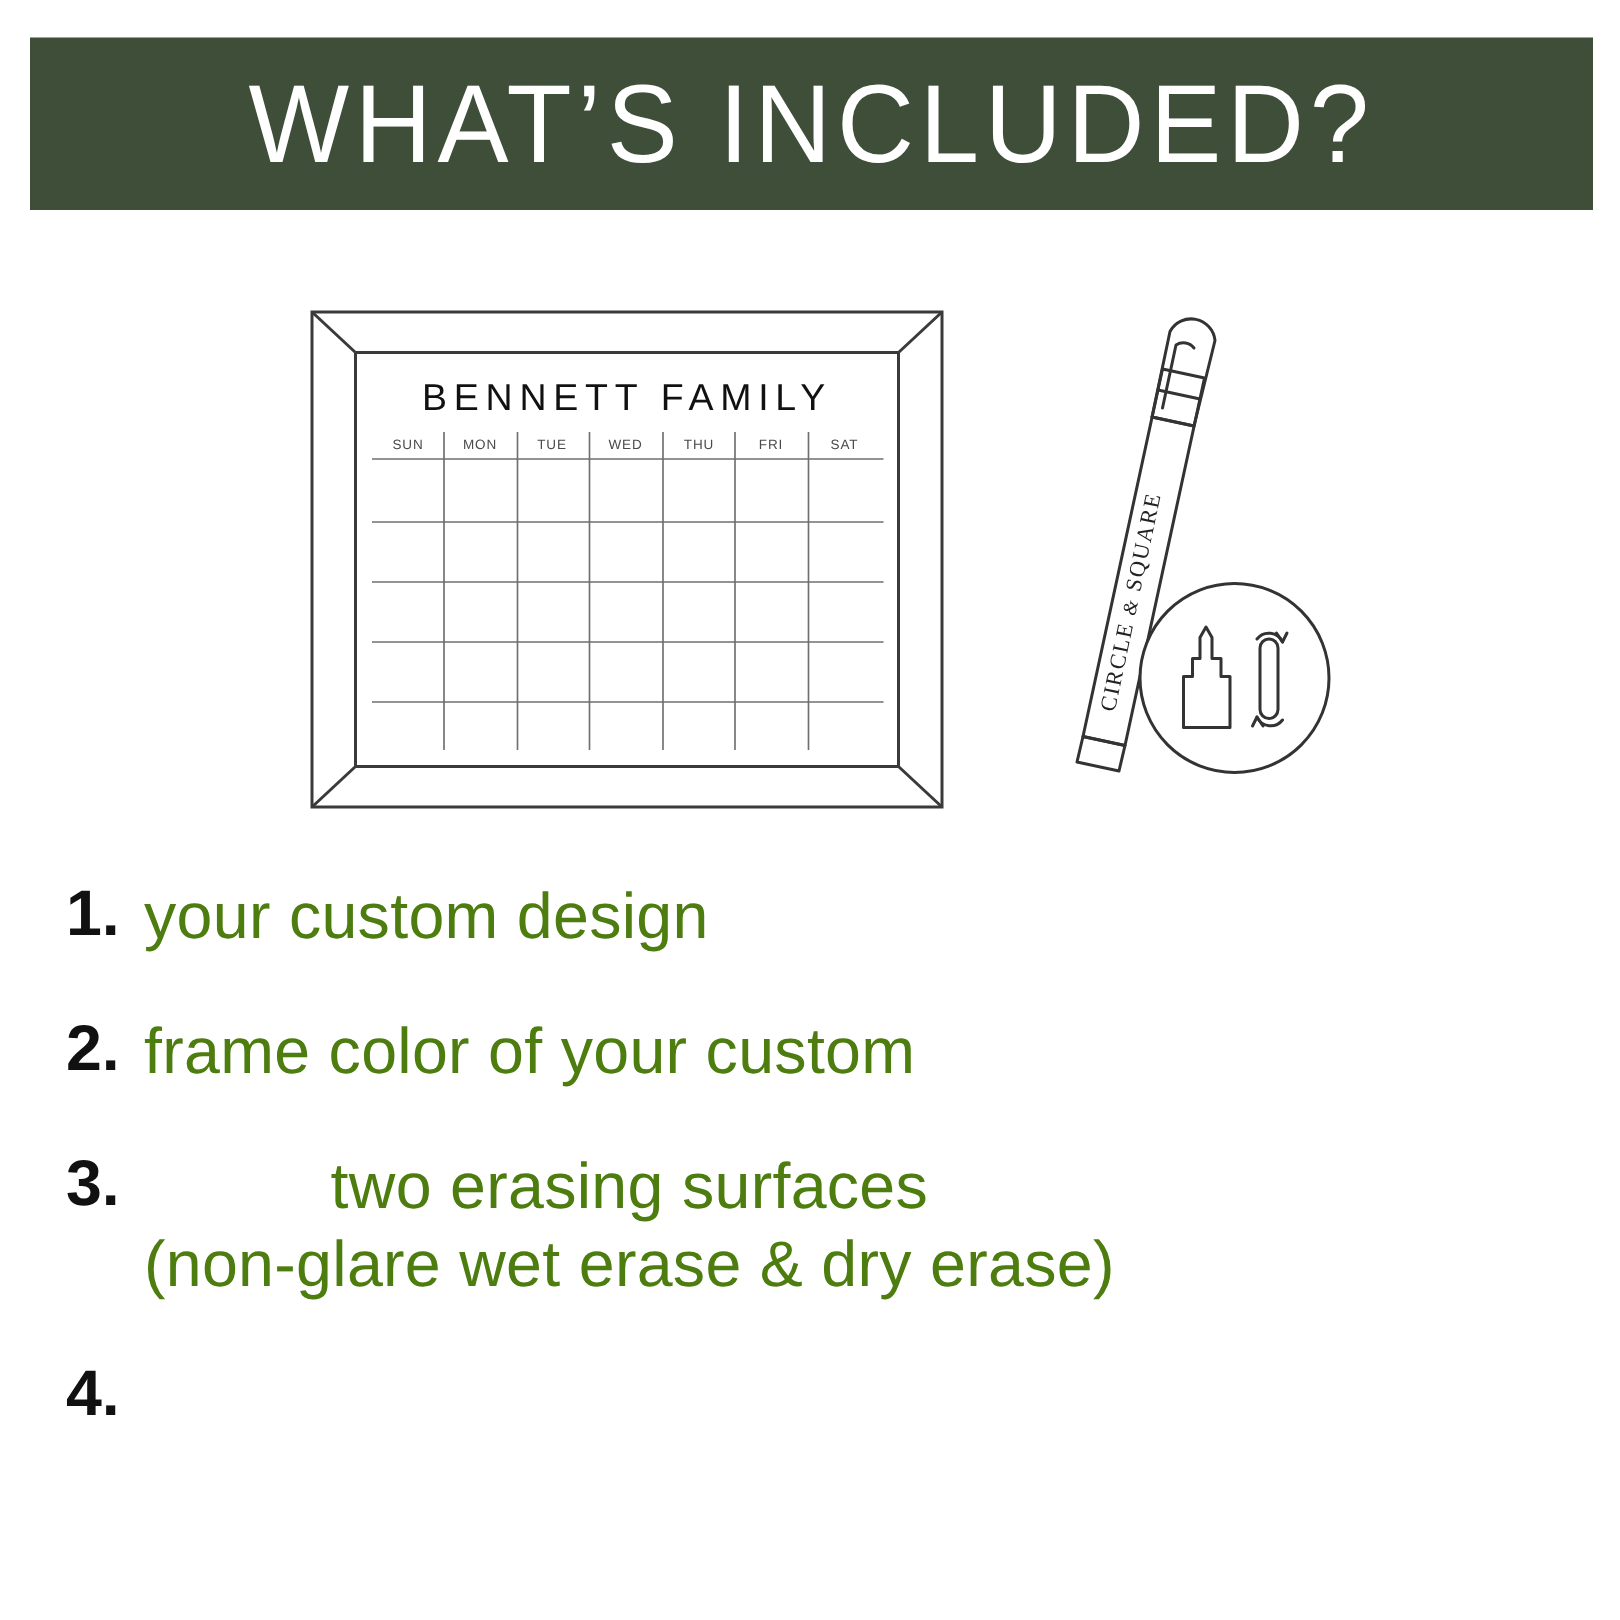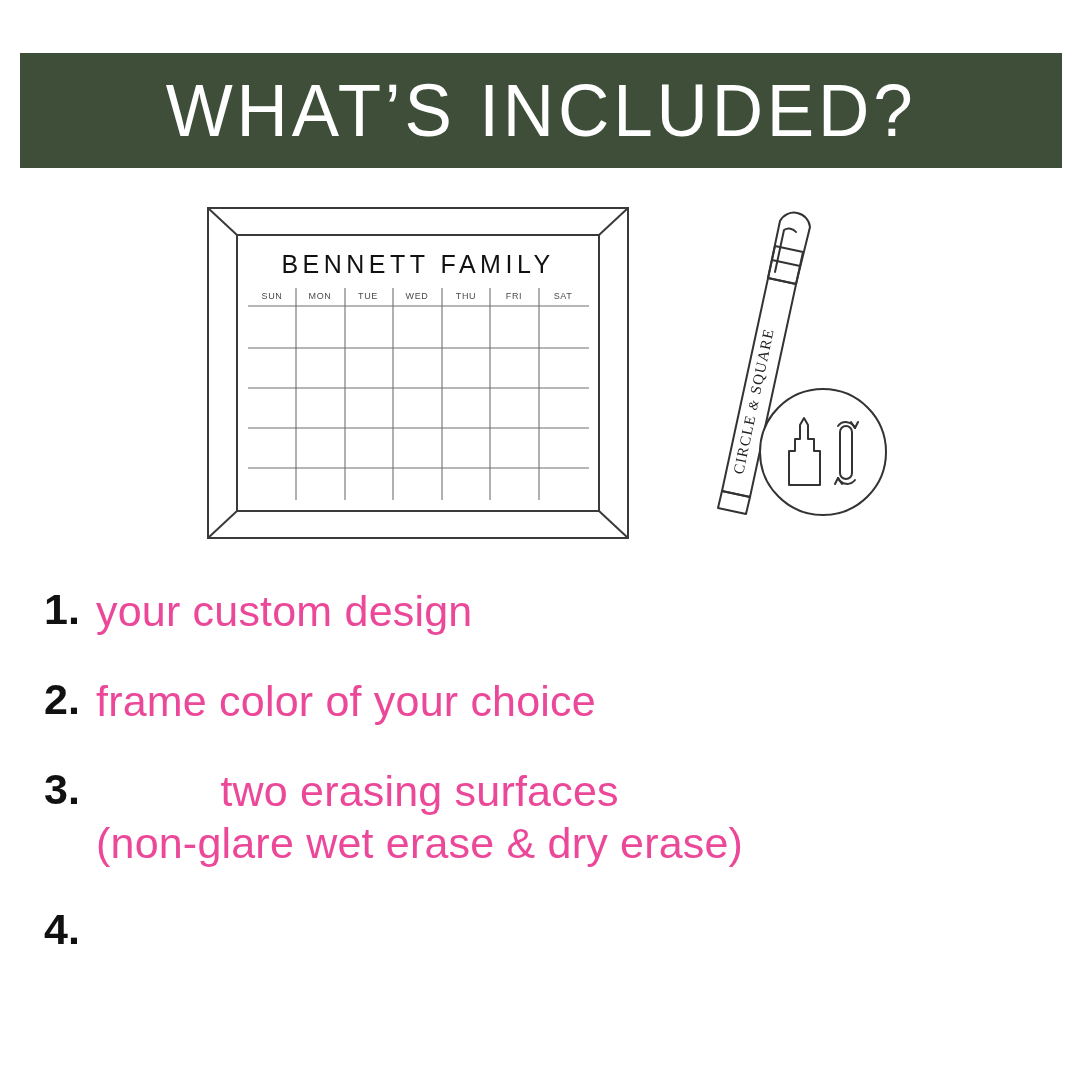--- a/index.html
+++ b/index.html
@@ -19,21 +19,20 @@
   .header-banner {
     position: absolute;
     left: 20px;
     top: 25px;
     width: 1042px;
     height: 115px;
     background: #3e4e38;
     display: flex;
     align-items: center;
     justify-content: center;
-    margin-top: 28px;
   }
   .header-title {
     color: #ffffff;
     font-family: "Liberation Sans Narrow", "Liberation Sans", sans-serif;
     font-size: 74px;
     font-weight: 300;
     letter-spacing: 4px;
     line-height: 1;
     white-space: nowrap;
     transform: scaleX(0.96);
@@ -73,21 +72,21 @@
     font-weight: bold;
     color: #111111;
     line-height: 1.12;
     min-width: 52px;
     flex: 0 0 auto;
   }
   .item-text {
     font-family: "Liberation Sans Narrow", "Liberation Sans", sans-serif;
     font-size: 43px;
     font-weight: 400;
-    color: #ec4899;
+    color: #4d7c0f;
     line-height: 1.25;
     letter-spacing: 0.2px;
     white-space: pre-line;
   }
   .item-3 .item-text { line-height: 1.22; text-align: center; }
   .item-4 { margin-bottom: 0; }
 </style>
 </head>
 <body>
 
@@ -172,21 +171,21 @@
   </svg>
 </div>
 
 <ul class="included-list">
   <li class="list-item item-1">
     <span class="item-number">1.</span>
     <span class="item-text">your custom design</span>
   </li>
   <li class="list-item item-2">
     <span class="item-number">2.</span>
-    <span class="item-text">frame color of your choice</span>
+    <span class="item-text">frame color of your custom</span>
   </li>
   <li class="list-item item-3">
     <span class="item-number">3.</span>
     <span class="item-text">two erasing surfaces
 (non-glare wet erase &amp; dry erase)</span>
   </li>
   <li class="list-item item-4">
     <span class="item-number">4.</span>
   </li>
 </ul>

